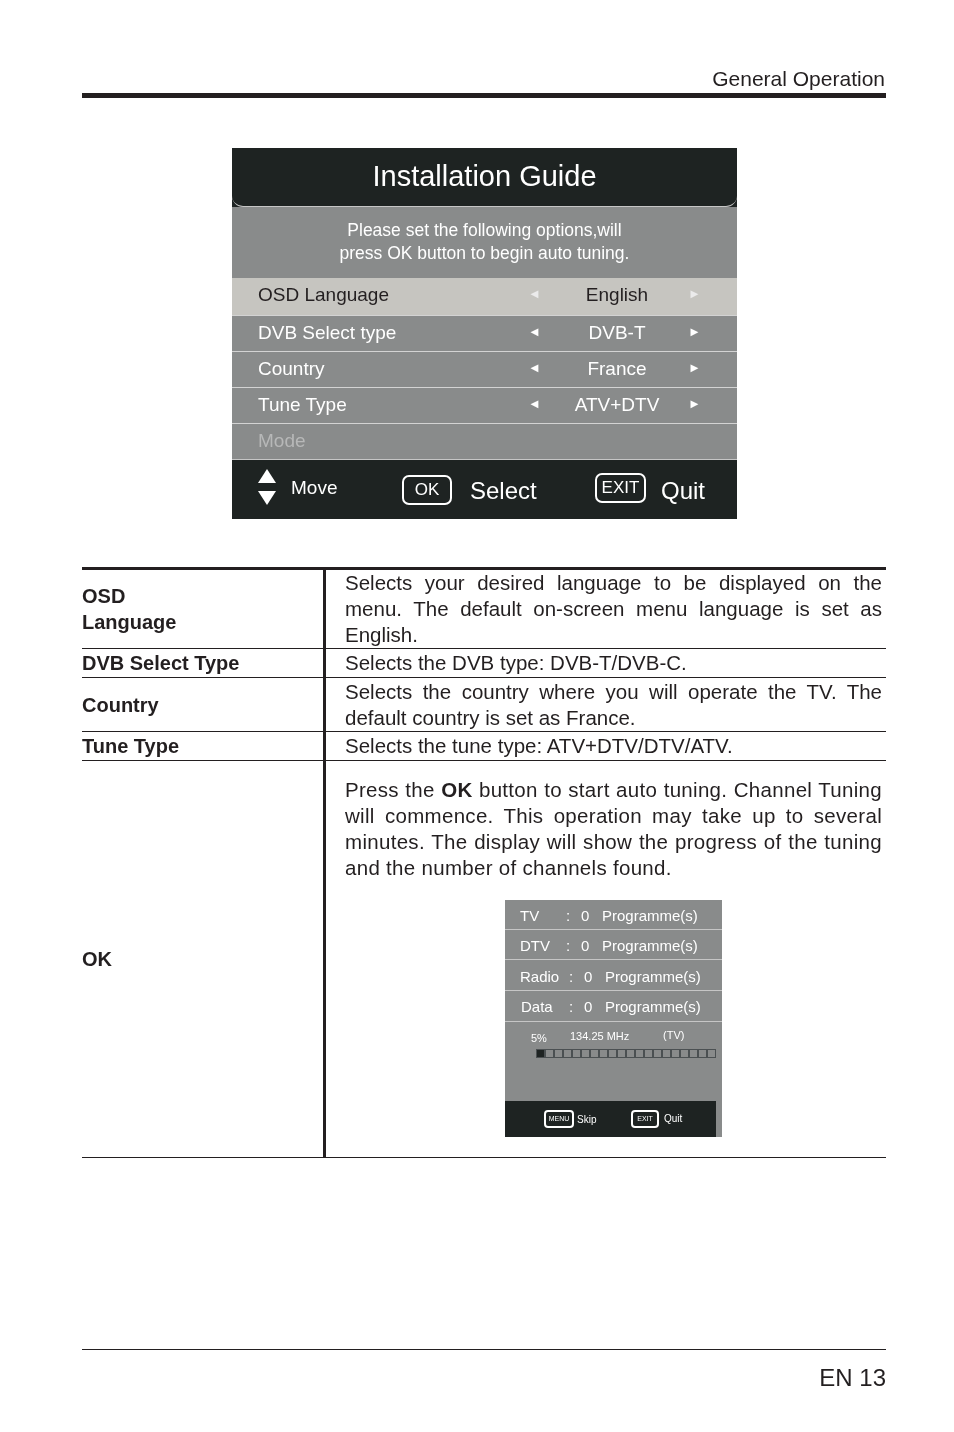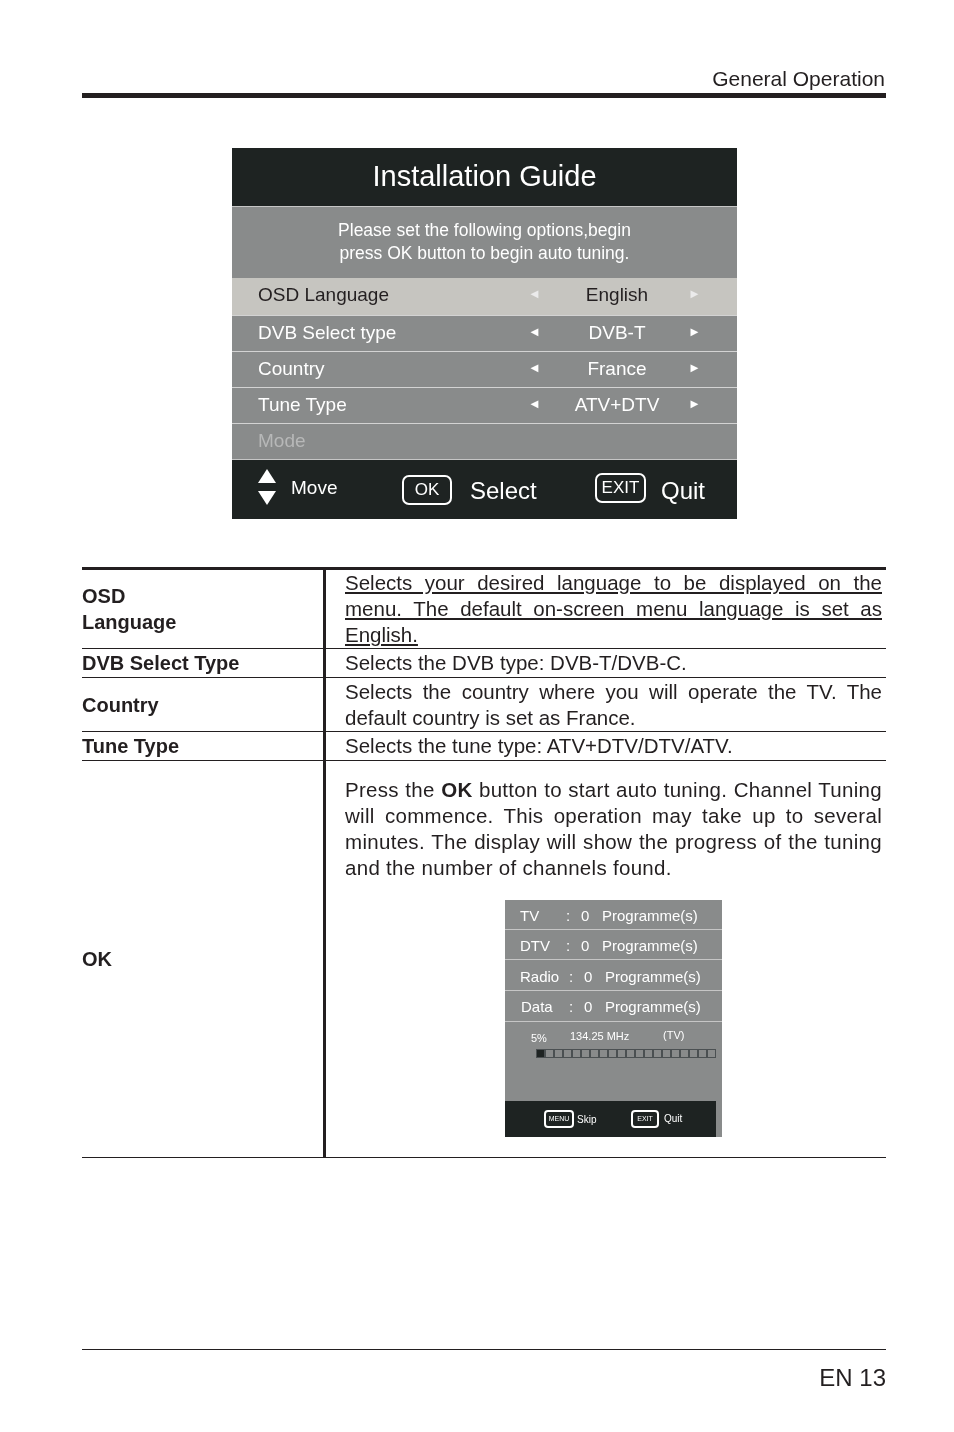--- a/index.html
+++ b/index.html
@@ -5,21 +5,21 @@
   html, body { margin: 0; padding: 0; }
   body {
     width: 954px; height: 1432px; background: #ffffff; position: relative;
     font-family: "Liberation Sans", sans-serif; color: #231f20; overflow: hidden;
   }
   .header-text { position: absolute; right: 69px; top: 67px; font-size: 21px; color: #231f20; }
   .header-rule { position: absolute; left: 82px; top: 93px; width: 804px; height: 5px; background: #231f20; }
 
   
   .osd { position: absolute; left: 232px; top: 148px; width: 505px; height: 370px; background: #1e2322; }
-  .osd-title { height: 58px; line-height: 56px; text-align: center; color: #fff; font-size: 29px; border-bottom: 1px solid #c6c6c6; }
+  .osd-title { height: 58px; line-height: 56px; text-align: center; color: #fff; font-size: 29px; border-bottom: 1px solid #c6c6c6; border-radius: 11px; }
   .osd-msg { height: 71px; background: #898b8b; color: #fff; font-size: 17.5px; text-align: center; padding-top: 12px; box-sizing: border-box; line-height: 23px; }
   .osd-row { position: relative; height: 35px; background: #898b8b; border-top: 1px solid #d3d3d3; color: #fff; font-size: 19px; }
   .osd-row.selected { background: #c6c5c0; color: #231f20; border-top: none; height: 37px; }
   .osd-row.disabled { color: #b7b8b8; }
   .osd-row .lbl { position: absolute; left: 26px; top: 6px; }
   .osd-row .la { position: absolute; left: 296px; top: 8px; font-size: 13px; }
   .osd-row .val { position: absolute; left: 325px; width: 120px; text-align: center; top: 6px; }
   .osd-row .ra { position: absolute; left: 456px; top: 8px; font-size: 13px; }
   .osd-row.selected .la, .osd-row.selected .ra { color: #ebebeb; }
   .osd-foot { position: absolute; left: 0; top: 311px; width: 505px; height: 59px; background: #1e2322; color: #fff; border-top: 1px solid #c6c6c6; }
@@ -64,21 +64,21 @@
 </style>
 </head>
 <body>
 
 <div class="header-text">General Operation</div>
 <div class="header-rule"></div>
 
 <div class="osd">
   <div class="osd-title">Installation Guide</div>
   <div class="osd-msg">
-    <div>Please set the following options,begin</div>
+    <div>Please set the following options,will</div>
     <div>press OK button to begin auto tuning.</div>
   </div>
   <div class="osd-row selected">
     <span class="lbl">OSD Language</span>
     <span class="la">◄</span>
     <span class="val">English</span>
     <span class="ra">►</span>
   </div>
   <div class="osd-row">
     <span class="lbl">DVB Select type</span>
@@ -115,21 +115,21 @@
   </div>
 </div>
 
 <div class="tbl-top"></div>
 <div class="tbl-vline"></div>
 
 <div class="term" style="top:583px;">
   <div>OSD</div>
   <div>Language</div>
 </div>
-<div class="desc" style="top:570px;text-decoration:underline;">Selects your desired language to be displayed on the menu. The default on-screen menu language is set as English.</div>
+<div class="desc" style="top:570px;">Selects your desired language to be displayed on the menu. The default on-screen menu language is set as English.</div>
 <div class="hline" style="top:648px;"></div>
 
 <div class="term" style="top:650px;">DVB Select Type</div>
 <div class="desc" style="top:650px;">Selects the DVB type: DVB-T/DVB-C.</div>
 <div class="hline" style="top:677px;"></div>
 
 <div class="term" style="top:692px;">Country</div>
 <div class="desc" style="top:679px;">Selects the country where you will operate the TV. The default country is set as France.</div>
 <div class="hline" style="top:731px;"></div>
 

